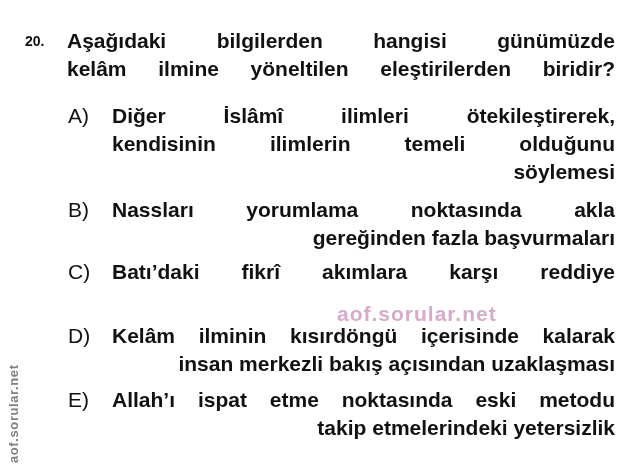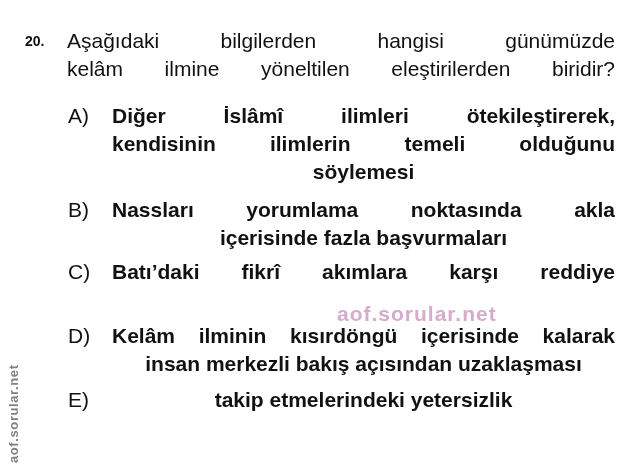--- a/index.html
+++ b/index.html
@@ -13,39 +13,39 @@
   }
   .abs{position:absolute}
   
   .qnum{
     left:25px;top:27px;
     font-size:14px;line-height:28px;font-weight:700;
     z-index:2;
   }
   .qtext{
     left:67px;top:27px;width:548px;
-    font-size:21px;line-height:28px;font-weight:400;
+    font-size:21px;line-height:28px;font-weight:700;
     z-index:2;
   }
   
   .opt-letter{
     left:68px;
     font-size:21px;line-height:28px;
     z-index:2;
   }
   .opt-lines{
     left:112px;width:503px;
     font-size:21px;line-height:28px;
     z-index:2;
     font-weight:bold;
   }
   .top-a{top:102px}.top-b{top:196px}.top-c{top:258px}.top-d{top:322px}.top-e{top:386px}
   
   .jl{text-align:justify;text-align-last:justify;text-justify:inter-word;height:28px;overflow:hidden}
-  .ll{text-align:center;height:28px;overflow:hidden}
+  .ll{text-align:right;height:28px;overflow:hidden}
   
   .wm-center{
     left:337px;top:302px;
     font-size:21px;font-weight:700;letter-spacing:1px;
     color:#d7abce;
     z-index:1;
     white-space:nowrap;
   }
   .wm-left{
     left:6px;top:463px;
@@ -74,32 +74,33 @@
   <div class="abs opt-letter top-a">A)</div>
   <div class="abs opt-lines top-a">
     <div class="jl">Diğer İslâmî ilimleri ötekileştirerek,</div>
     <div class="jl">kendisinin ilimlerin temeli olduğunu</div>
     <div class="ll">söylemesi</div>
   </div>
 
   <div class="abs opt-letter top-b">B)</div>
   <div class="abs opt-lines top-b">
     <div class="jl">Nassları yorumlama noktasında akla</div>
-    <div class="ll">içerisinde fazla başvurmaları</div>
+    <div class="ll">gereğinden fazla başvurmaları</div>
   </div>
 
   <div class="abs opt-letter top-c">C)</div>
   <div class="abs opt-lines top-c">
     <div class="jl">Batı’daki fikrî akımlara karşı reddiye</div>
   </div>
 
   <div class="abs opt-letter top-d">D)</div>
   <div class="abs opt-lines top-d">
     <div class="jl">Kelâm ilminin kısırdöngü içerisinde kalarak</div>
     <div class="ll">insan merkezli bakış açısından uzaklaşması</div>
   </div>
 
   <div class="abs opt-letter top-e">E)</div>
   <div class="abs opt-lines top-e">
+    <div class="jl">Allah’ı ispat etme noktasında eski metodu</div>
     <div class="ll">takip etmelerindeki yetersizlik</div>
   </div>
 
 </div>
 
 </body></html>

